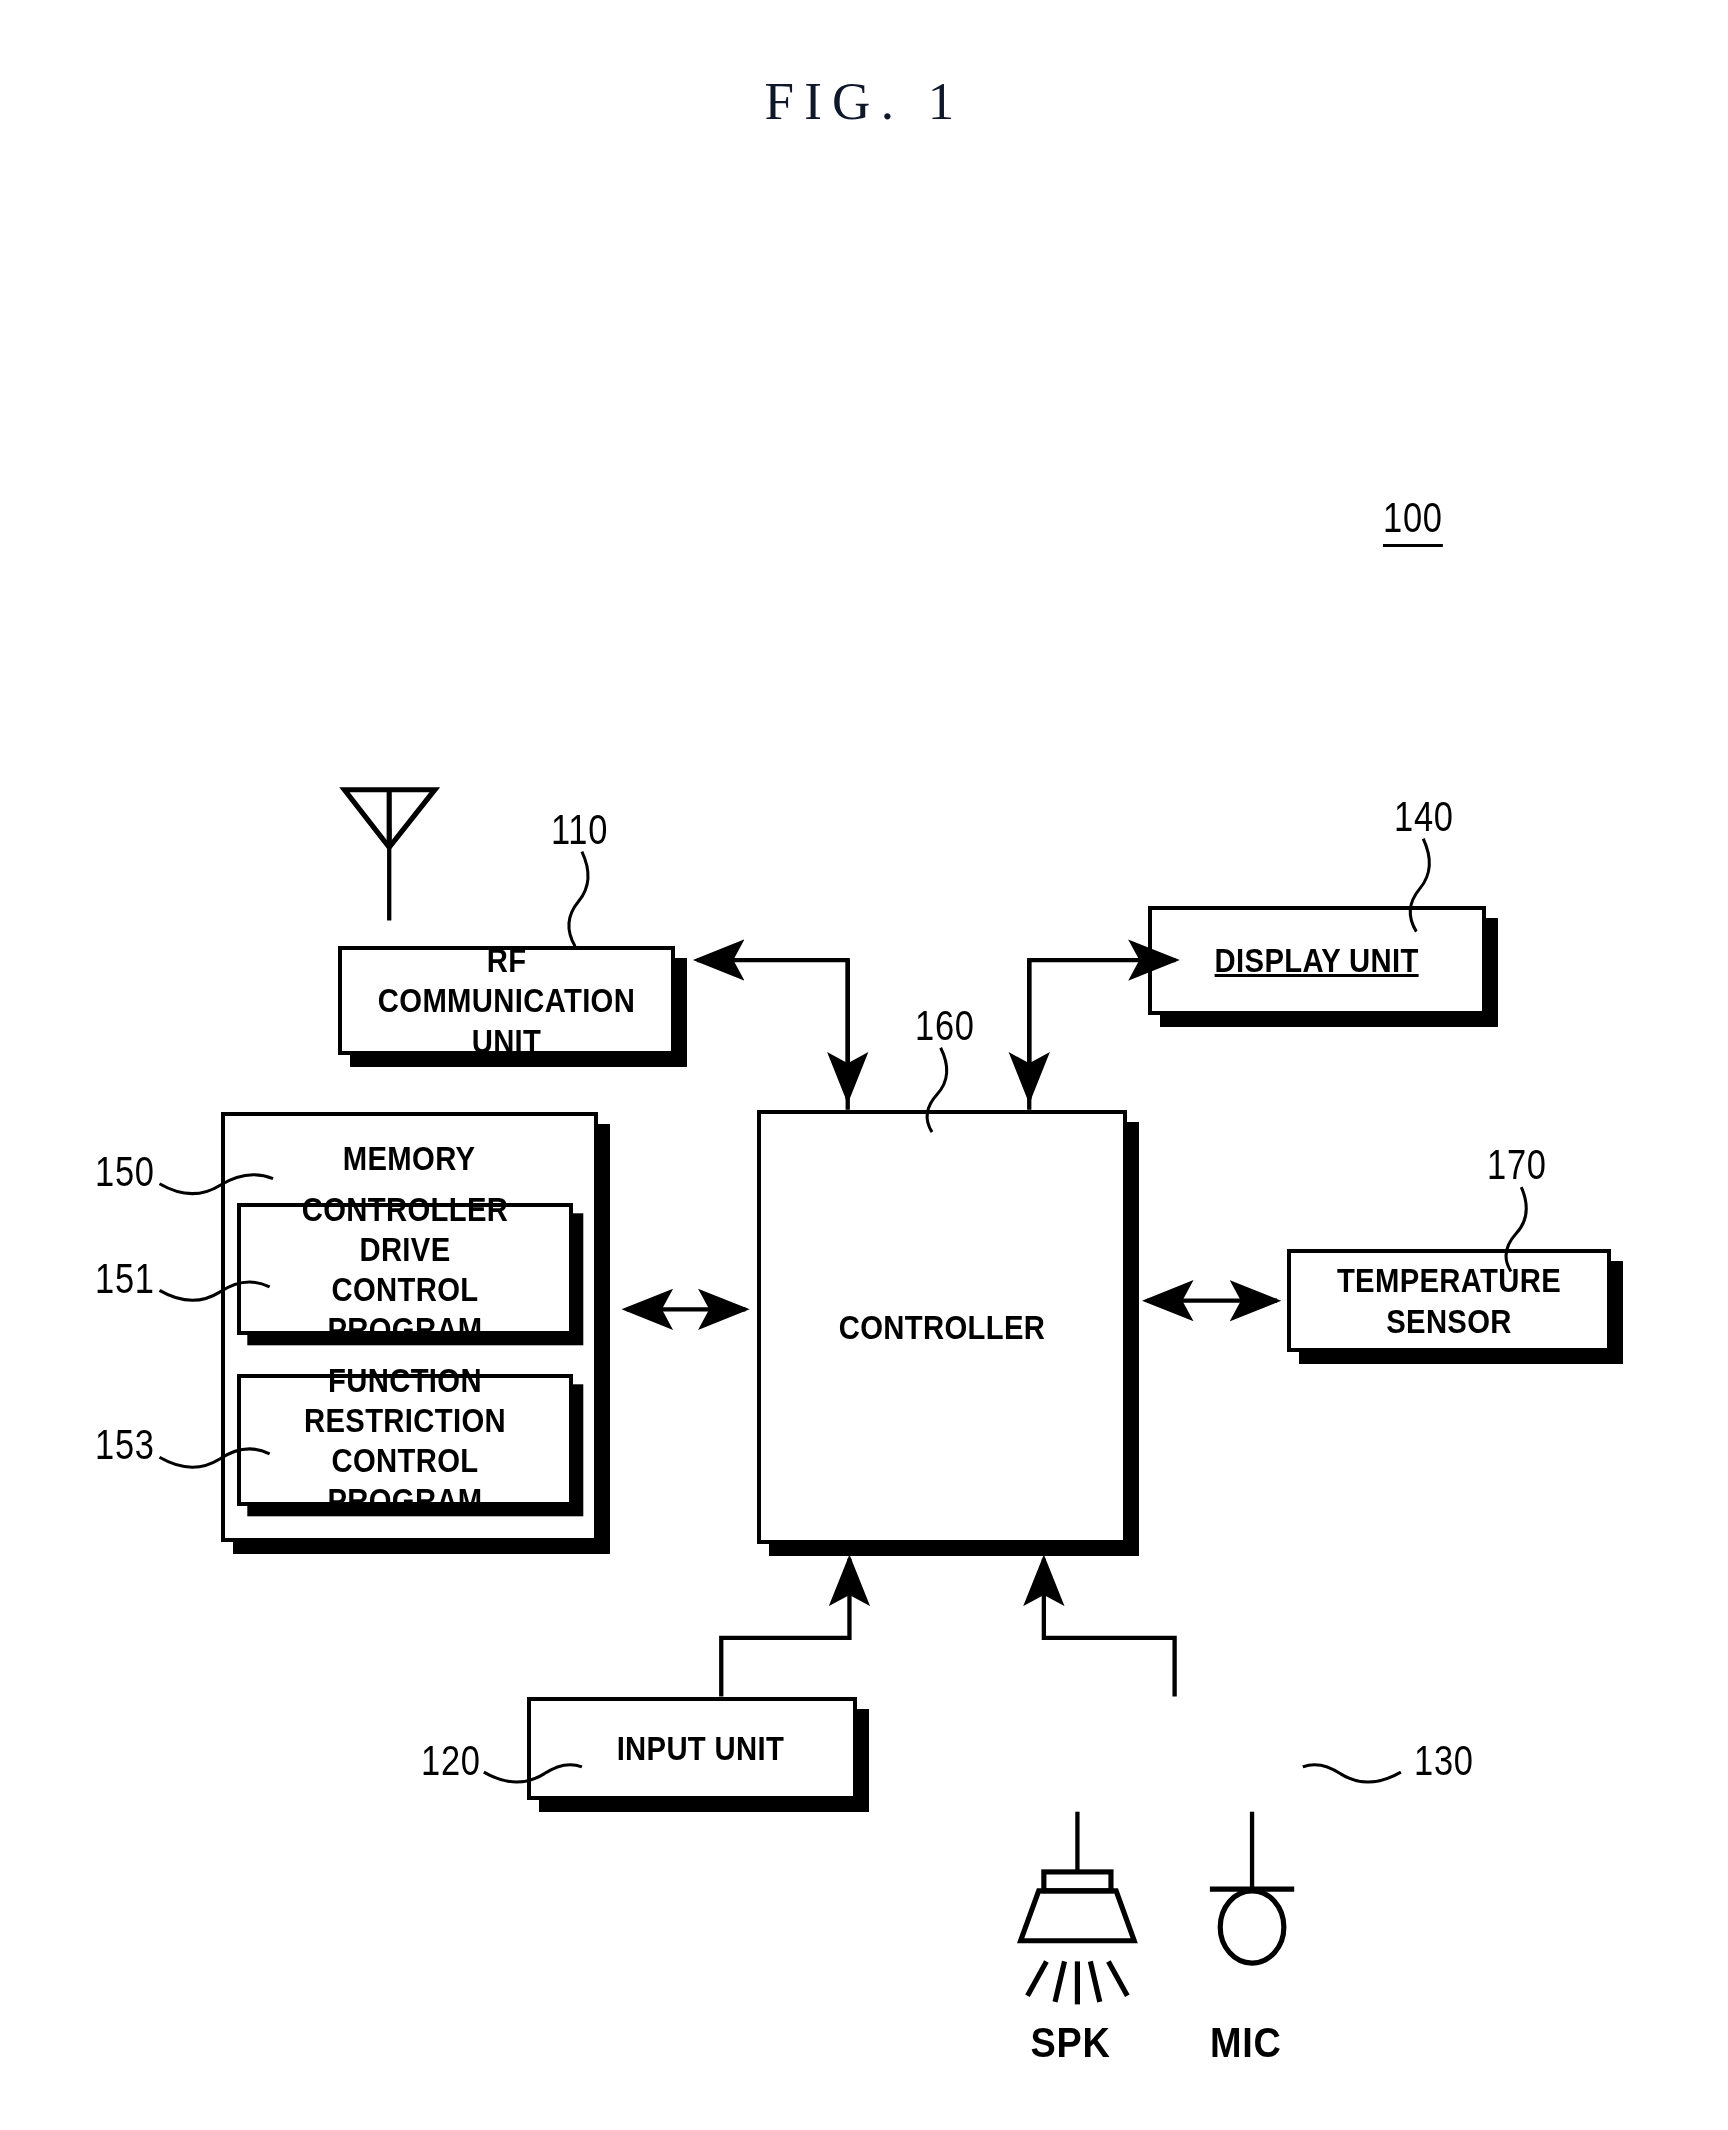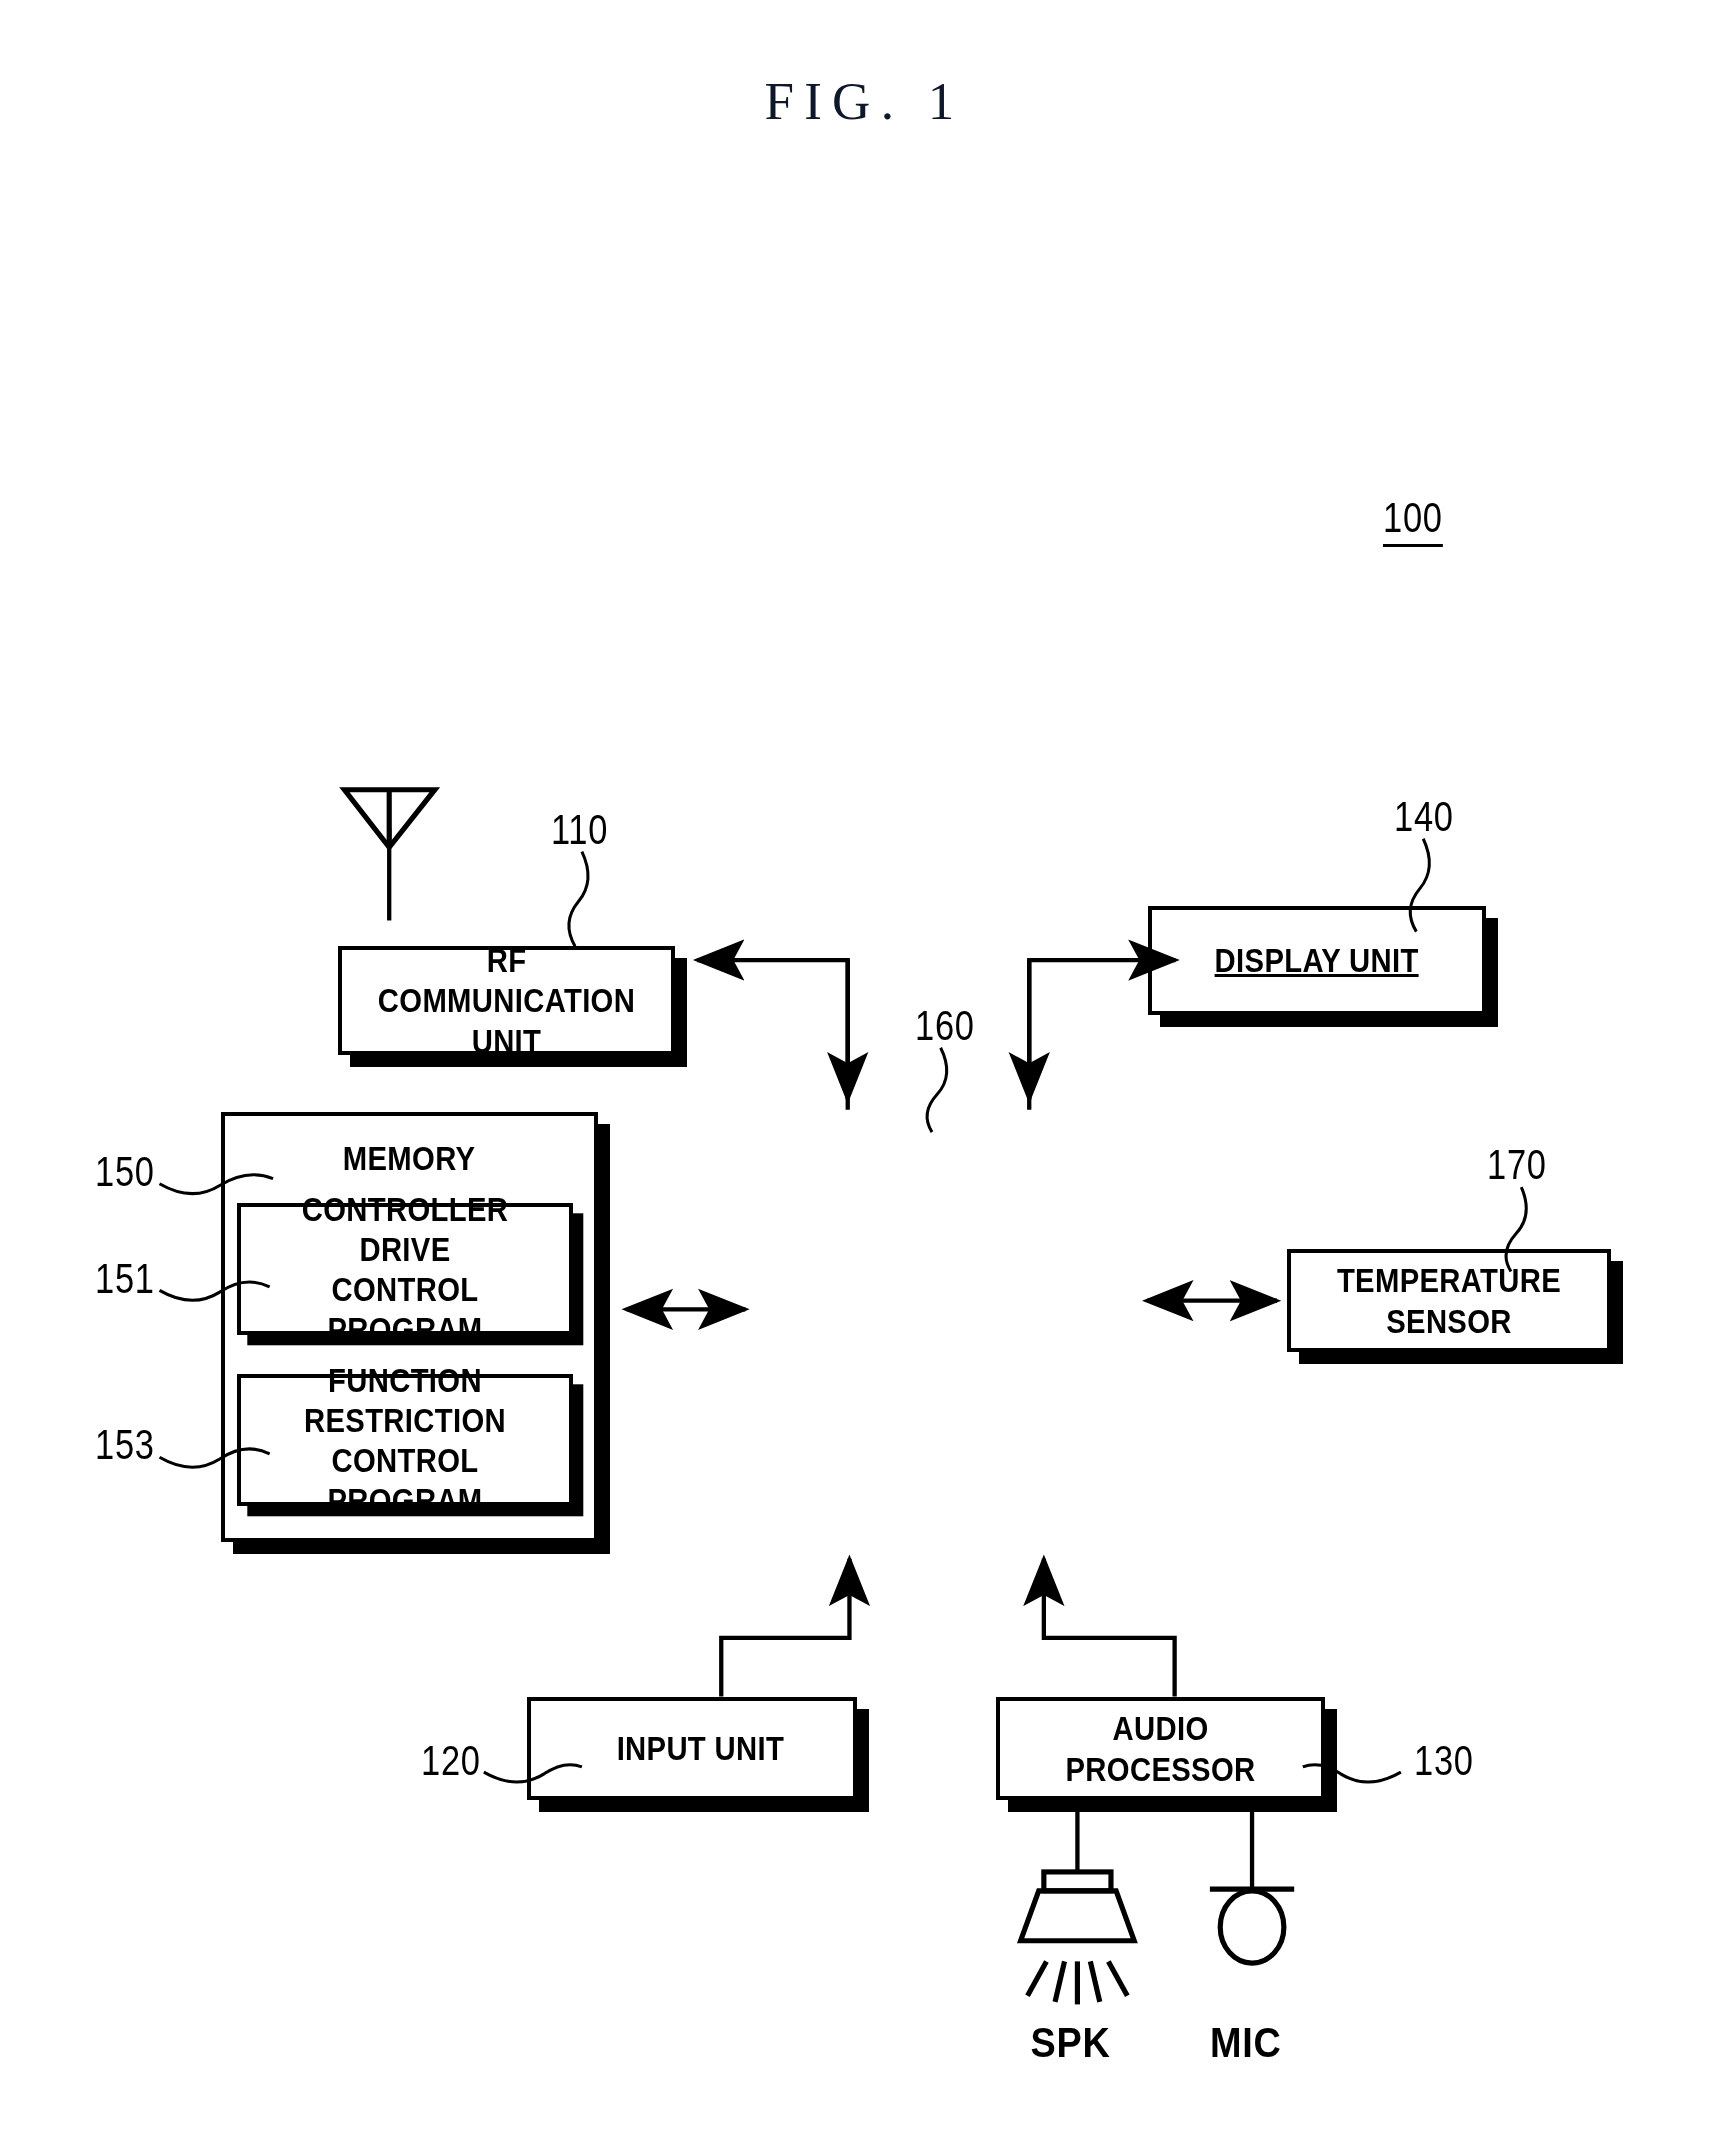--- a/index.html
+++ b/index.html
@@ -149,35 +149,35 @@
 CONTROL PROGRAM</span>
   </div>
   <div class="ref" style="left:95px; top:1258px;">151</div>
 
   <div class="block inner" style="left:237px; top:1374px; width:336px; height:132px;">
     <span class="lbl">FUNCTION RESTRICTION
 CONTROL PROGRAM</span>
   </div>
   <div class="ref" style="left:95px; top:1424px;">153</div>
 
+  <div class="block" style="left:757px; top:1110px; width:370px; height:434px;">
+    <span class="lbl">CONTROLLER</span>
+  </div>
   <div class="ref" style="left:915px; top:1005px;">160</div>
 
   <div class="block" style="left:1287px; top:1249px; width:324px; height:103px;">
     <span class="lbl">TEMPERATURE SENSOR</span>
   </div>
   <div class="ref" style="left:1487px; top:1144px;">170</div>
 
   <div class="block" style="left:527px; top:1697px; width:330px; height:103px;padding-left:16px;">
     <span class="lbl">INPUT UNIT</span>
   </div>
   <div class="ref" style="left:421px; top:1740px;">120</div>
 
-  <div class="block" style="left:996px; top:1697px; width:329px; height:103px;">
-    <span class="lbl">AUDIO PROCESSOR</span>
-  </div>
   <div class="ref" style="left:1414px; top:1740px;">130</div>
 
   <svg id="wires" viewBox="0 0 2009 2476" xmlns="http://www.w3.org/2000/svg">
     <defs>
       <marker id="ah" markerWidth="13" markerHeight="13" refX="11" refY="5.2" orient="auto" markerUnits="strokeWidth">
         <path d="M0,0.4 L12,5.2 L0,10 L2.6,5.2 Z" fill="#000"></path>
       </marker>
       <marker id="ah-start" markerWidth="13" markerHeight="13" refX="1.2" refY="5.2" orient="auto" markerUnits="strokeWidth">
         <path d="M12,0.4 L0,5.2 L12,10 L9.4,5.2 Z" fill="#000"></path>
       </marker>

